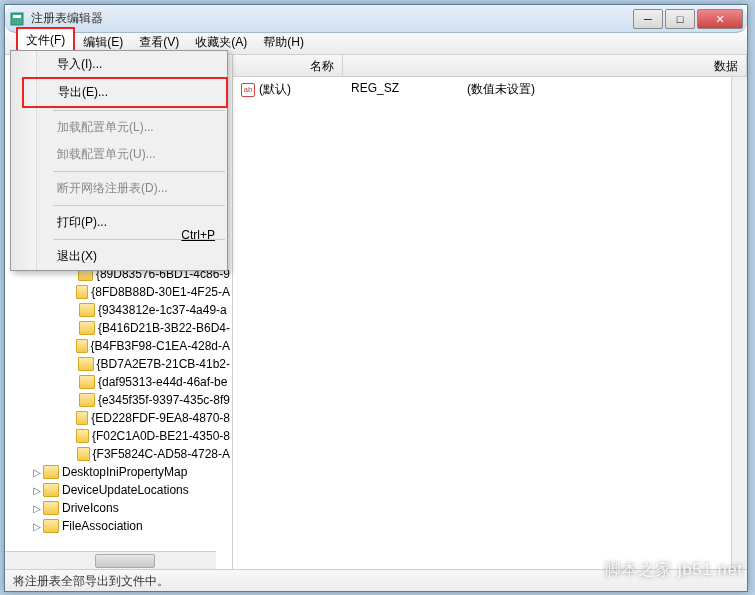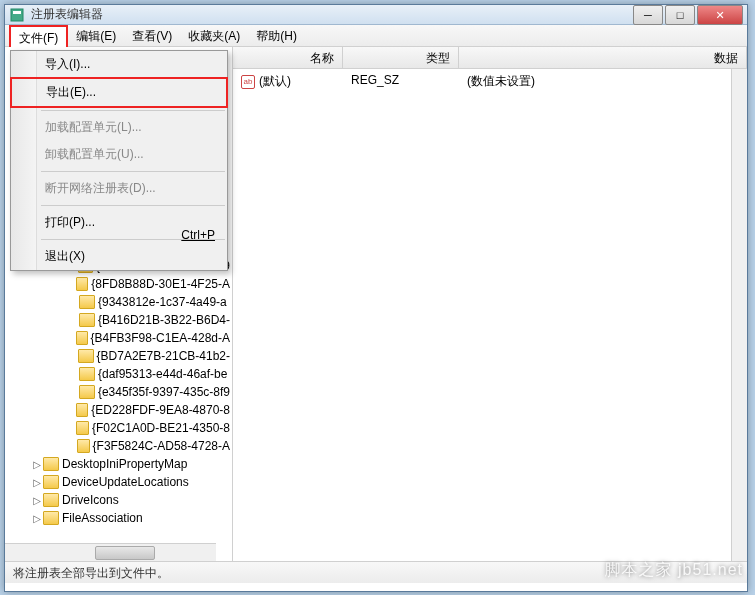--- a/index.html
+++ b/index.html
@@ -1,27 +1,27 @@
 <!DOCTYPE html>
 <html><head>
   <meta charset="utf-8">
   <style>
     * { box-sizing: border-box; margin: 0; padding: 0; font-family: "Microsoft YaHei", "SimSun", Tahoma, sans-serif; font-size: 12px; }
     body { width: 755px; height: 595px; background: #b8d1e8; position: relative; overflow: hidden; }
     
     .window { position: absolute; top: 4px; left: 4px; width: 744px; height: 588px; background: #fff; border: 1px solid #5a7a9a; box-shadow: 0 0 8px rgba(0,0,0,0.3); }
     
-    .titlebar { height: 20px; background: linear-gradient(#e8f0f8, #d0e0f0); display: flex; align-items: center; padding: 0 4px; border-bottom: 1px solid #a0b8d0; }
+    .titlebar { height: 28px; background: linear-gradient(#e8f0f8, #d0e0f0); display: flex; align-items: center; padding: 0 4px; border-bottom: 1px solid #a0b8d0; border-radius: 11px; }
     .titlebar-icon { width: 16px; height: 16px; margin-right: 6px; }
     .titlebar-title { flex: 1; color: #333; }
     .win-controls { display: flex; gap: 2px; }
     .win-btn { width: 30px; height: 20px; border: 1px solid #888; background: linear-gradient(#f0f0f0,#d8d8d8); font-size: 11px; line-height: 18px; text-align: center; cursor: pointer; border-radius: 2px; }
     .win-btn.close { background: linear-gradient(#e88,#c44); color: #fff; width: 46px; }
     
-    .menubar { height: 22px; background: linear-gradient(#f8f8f8,#ececec); border-bottom: 1px solid #d0d0d0; display: flex; align-items: flex-start; padding-left: 4px; }
+    .menubar { height: 22px; background: linear-gradient(#f8f8f8,#ececec); border-bottom: 1px solid #d0d0d0; display: flex; align-items: flex-end; padding-left: 11px; }
     .menu-item { padding: 3px 8px; cursor: pointer; }
     .menu-item.active { border: 2px solid #e22; background: #fff; }
     
     .content { display: flex; height: calc(100% - 28px - 22px - 22px); }
     
     .tree-pane { width: 228px; border-right: 1px solid #d0d0d0; overflow: hidden; position: relative; background: #fff; }
     .tree-scroll { position: absolute; top: 0; left: 0; right: 0; bottom: 18px; overflow: auto; padding: 2px; }
     .tree-node { display: flex; align-items: center; height: 18px; white-space: nowrap; cursor: pointer; }
     .tree-exp { width: 12px; text-align: center; color: #666; font-size: 10px; }
     .tree-icon { width: 16px; height: 14px; background: linear-gradient(#ffe9a8,#f4c94a); border: 1px solid #d4a820; border-radius: 1px; margin-right: 3px; }
@@ -35,21 +35,21 @@
     .col-name { width: 110px; }
     .col-type { width: 116px; }
     .col-data { flex: 1; }
     .list-row { display: flex; padding: 2px 0; cursor: pointer; }
     .list-cell { padding: 2px 8px; }
     .val-icon { display: inline-block; width: 14px; height: 14px; background: #fff; border: 1px solid #c44; border-radius: 2px; color: #c44; font-size: 8px; line-height: 12px; text-align: center; margin-right: 4px; vertical-align: middle; }
     .vscroll { position: absolute; right: 0; top: 22px; bottom: 0; width: 16px; background: #f0f0f0; border-left: 1px solid #d0d0d0; }
     
     .statusbar { height: 22px; background: linear-gradient(#f8f8f8,#ececec); border-top: 1px solid #d0d0d0; padding: 3px 8px; color: #333; }
     
-    .dropdown { position: absolute; top: 50px; left: 10px; width: 218px; background: #f0f0f0; border: 1px solid #999; box-shadow: 3px 3px 6px rgba(0,0,0,0.25); z-index: 100; }
+    .dropdown { position: absolute; top: 50px; left: 10px; width: 218px; background: #f0f0f0; border: 1px solid #999; box-shadow: 3px 3px 6px rgba(0,0,0,0.25); z-index: 100; padding-left: 12px; }
     .dropdown-left { position: absolute; left: 0; top: 0; bottom: 0; width: 26px; background: linear-gradient(90deg,#e8e8e8,#f4f4f4); border-right: 1px solid #ddd; }
     .dd-item { position: relative; padding: 5px 8px 5px 34px; cursor: pointer; }
     .dd-item.disabled { color: #888; }
     .dd-item.highlight { border: 2px solid #e22; margin: -1px; }
     .dd-shortcut { position: absolute; right: 12px; top: 19px; text-decoration: underline; }
     .dd-sep { height: 1px; background: #ccc; margin: 3px 2px 3px 30px; }
     
     .watermark { position: absolute; bottom: 14px; right: 12px; color: rgba(255,255,255,0.85); font-size: 16px; text-shadow: 0 0 4px rgba(0,0,0,0.5); letter-spacing: 1px; }
   </style>
 </head>
@@ -156,21 +156,20 @@
             <span class="tree-label">FileAssociation</span>
           </div>
         </div>
       <div class="tree-hscroll">
         <div class="tree-hthumb"></div>
       </div>
     </div>
     <div class="list-pane">
       <div class="list-header">
         <div class="list-col col-name">名称</div>
-        <div class="list-col col-type">类型</div>
         <div class="list-col col-data">数据</div>
       </div>
       <div id="list-body">
           <div class="list-row">
             <div class="list-cell col-name"><span class="val-icon">ab</span>(默认)</div>
             <div class="list-cell col-type">REG_SZ</div>
             <div class="list-cell col-data">(数值未设置)</div>
           </div>
         </div>
       <div class="vscroll"></div>

